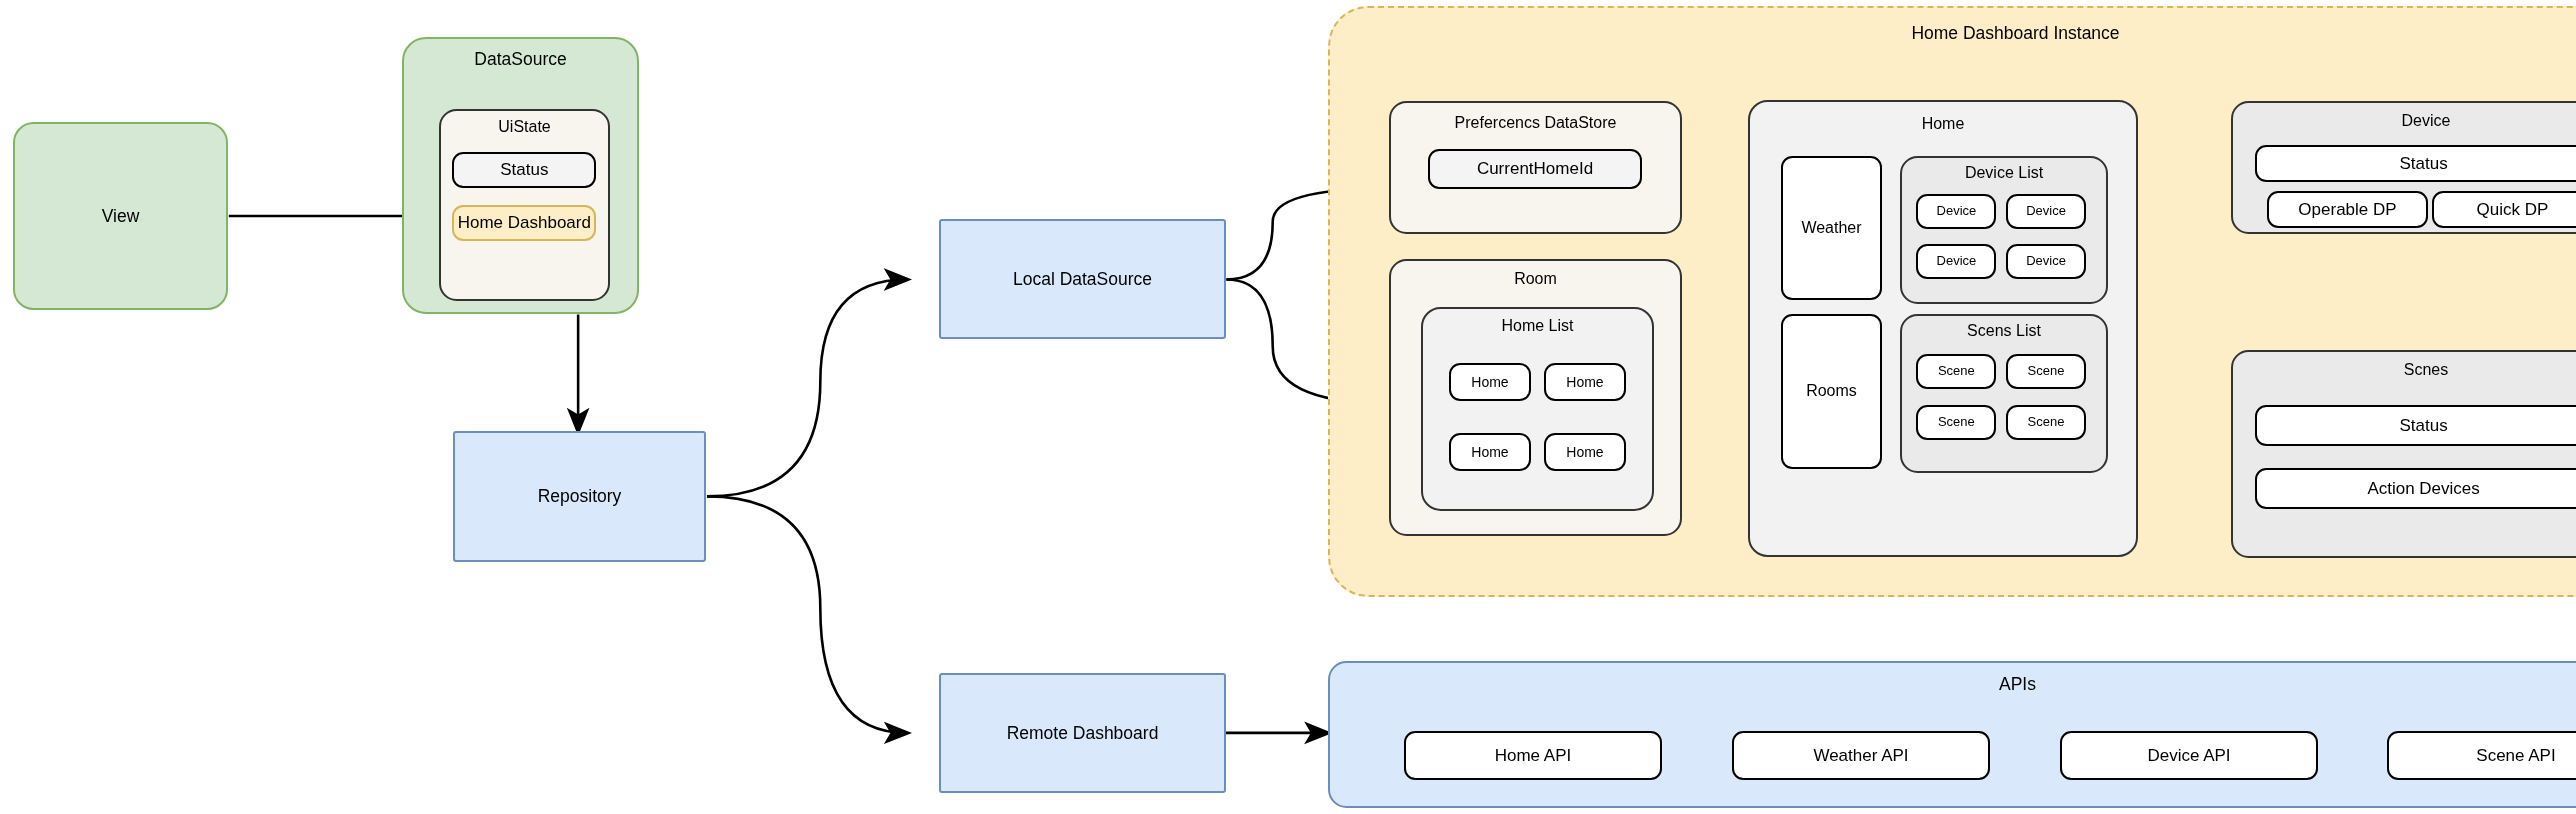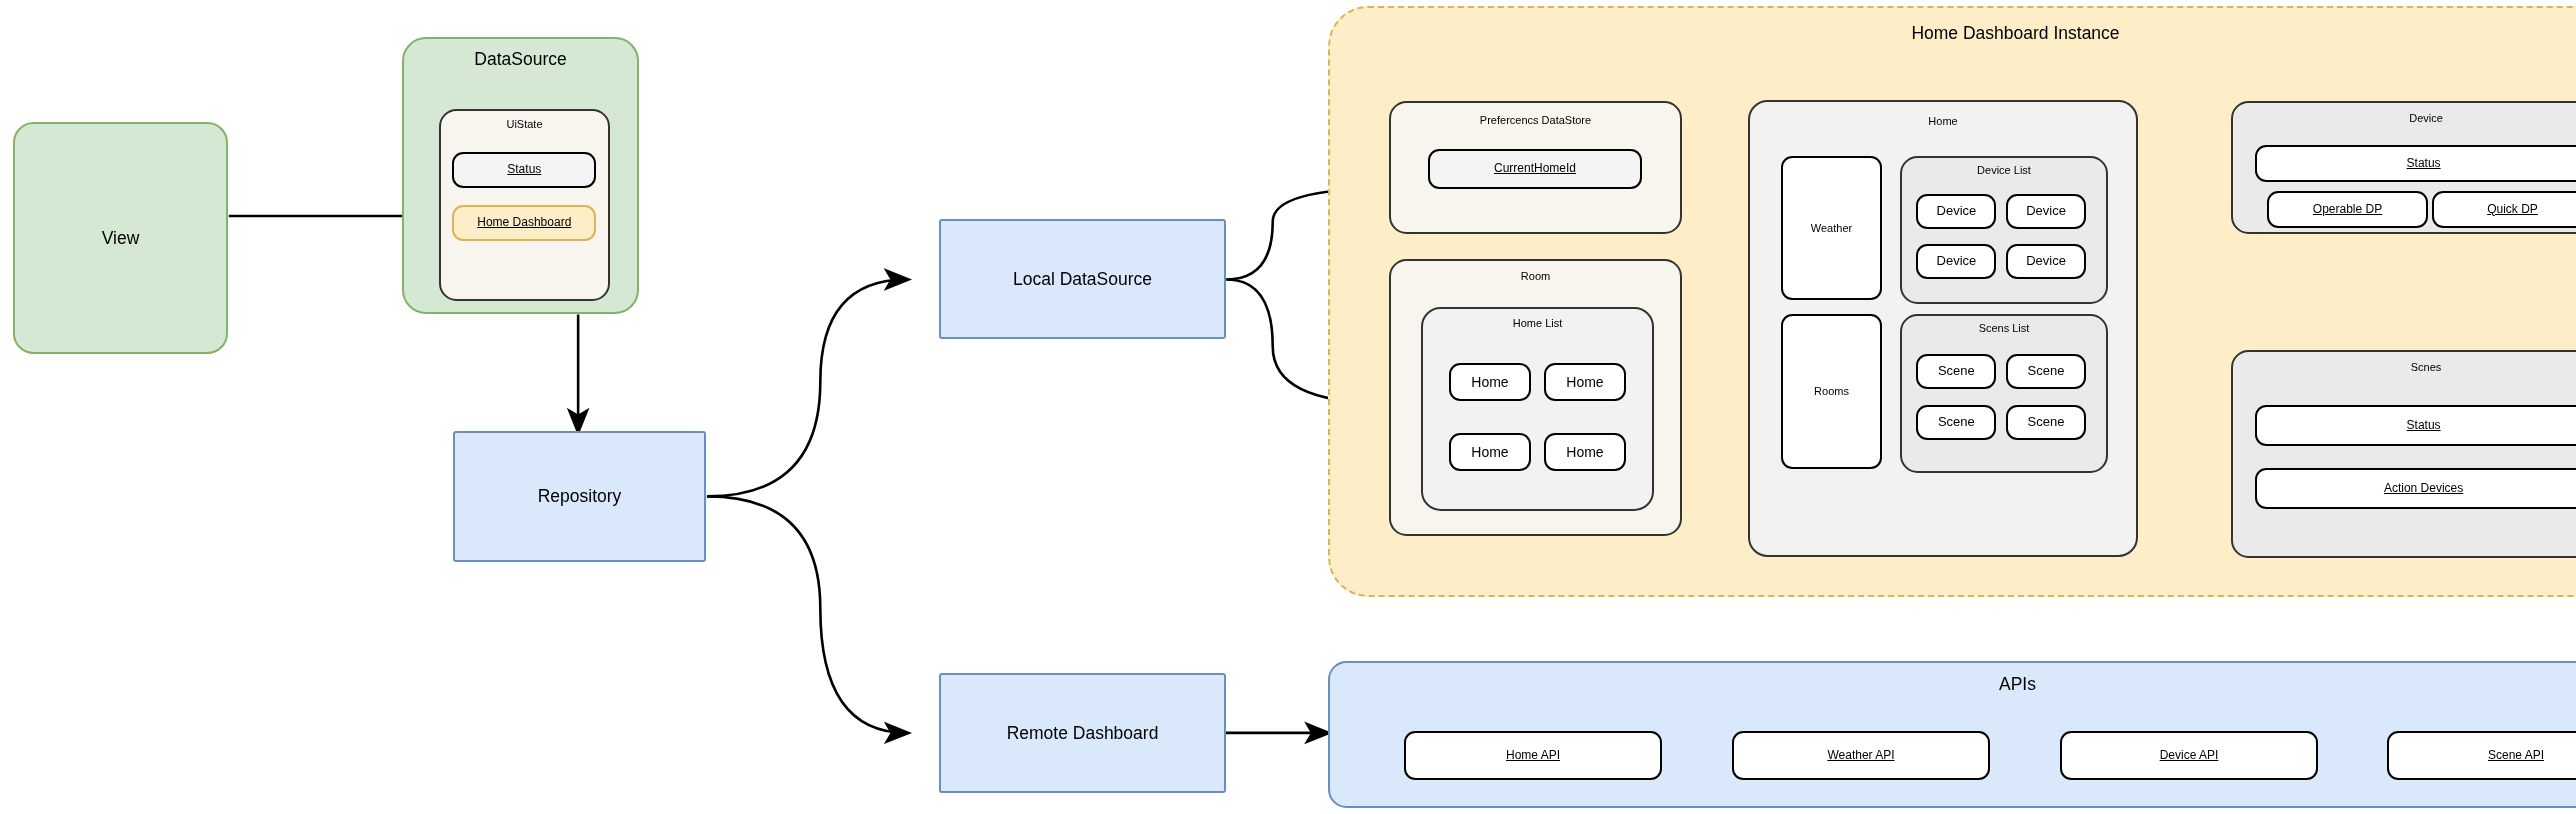--- a/index.html
+++ b/index.html
@@ -92,22 +92,22 @@
   
   .group-title {
     position: absolute;
     left: 0;
     right: 0;
     text-align: center;
     white-space: nowrap;
   }
   
   .t-xxl { font-size: 17.5px; }
-  .t-xl  { font-size: 11px; }
-  .t-lg  { font-size: 12px; text-decoration: underline; }
+  .t-xl  { font-size: 16px; }
+  .t-lg  { font-size: 17px; }
   .t-md  { font-size: 14px; }
   .t-sm  { font-size: 13px; }
   svg.edges {
     position: absolute;
     left: 0;
     top: 0;
     width: 2716px;
     height: 815px;
     pointer-events: none;
   }
@@ -140,21 +140,21 @@
       <path d="M3255,820 Q3318,820 3318,722 Q3318,628 3390,628"></path>
 
       <path d="M4145,445 Q4198,445 4198,392 Q4198,358 4286,358"></path>
 
       <path d="M4145,855 Q4198,855 4198,910 Q4198,945 4286,945"></path>
 
       <path d="M2068,1422 L2576,1422"></path>
     </g>
   </svg>
 
-  <div class="node green-box t-xxl" style="left:13px; top:122px; width:215px; height:232px;">
+  <div class="node green-box t-xxl" style="left:13px; top:122px; width:215px; height:188px;">
     <span>View</span>
   </div>
 
   <div class="node green-group" style="left:402px; top:37px; width:237px; height:277px;">
     <div class="group-title t-xxl" style="top:10.3px;">DataSource</div>
 
     <div class="cream-box" style="position:absolute; left:35px; top:70px; width:167px; height:188px;">
       <div class="group-title t-xl" style="top:7.2px;">UiState</div>
 
       <div class="node offwhite-box t-lg" style="left:11.3px; top:41px; width:144px; height:36px;">

